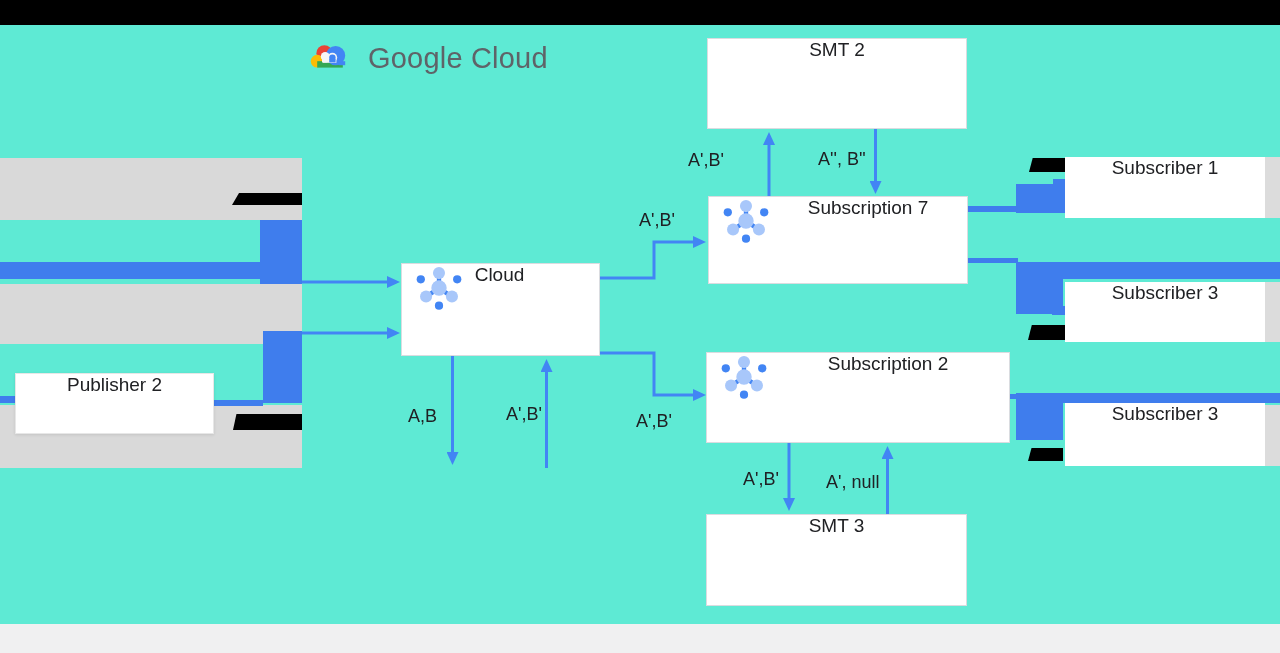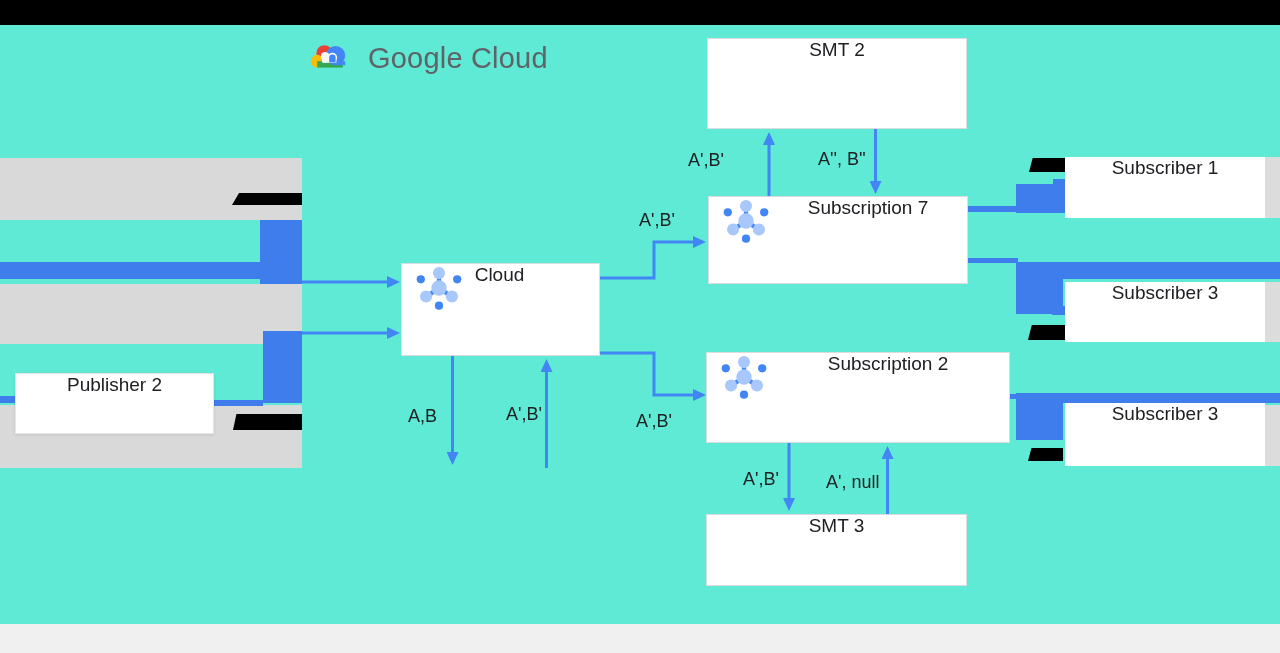--- a/index.html
+++ b/index.html
@@ -125,21 +125,21 @@
       <circle cx="5" cy="16" r="4.3" fill="#4285f4"></circle>
       <circle cx="43" cy="16" r="4.3" fill="#4285f4"></circle>
       <circle cx="24" cy="43.5" r="4.3" fill="#4285f4"></circle>
     </svg>
     <span class="lbl">Cloud</span>
   </div>
 
   <div class="node plain" style="left:707px;top:38px;width:260px;height:91px;">
     <span class="lbl">SMT 2</span>
   </div>
-  <div class="node plain" style="left:706px;top:514px;width:261px;height:72px;">
+  <div class="node plain" style="left:706px;top:514px;width:261px;height:92px;">
     <span class="lbl">SMT 3</span>
   </div>
 
   <div class="node" style="left:708px;top:196px;width:260px;height:88px;">
     <svg class="psicon" width="46" height="46" viewBox="0 0 48 48">
       <g stroke="#4285f4" stroke-width="4.5">
         <line x1="24" y1="25" x2="24" y2="10"></line>
         <line x1="24" y1="25" x2="11.5" y2="33.5"></line>
         <line x1="24" y1="25" x2="36.5" y2="33.5"></line>
       </g>

